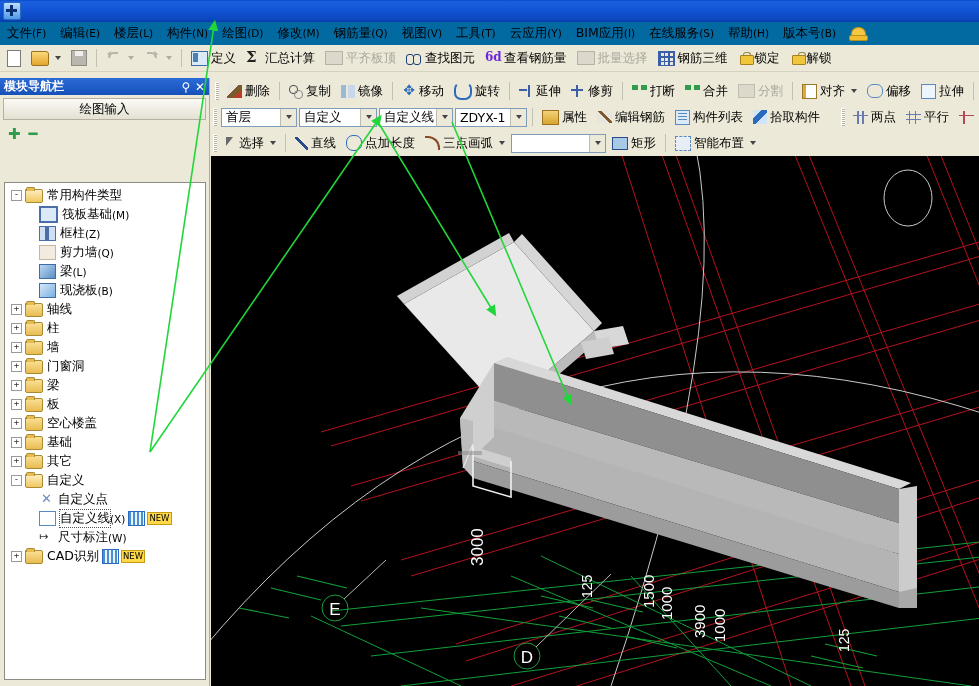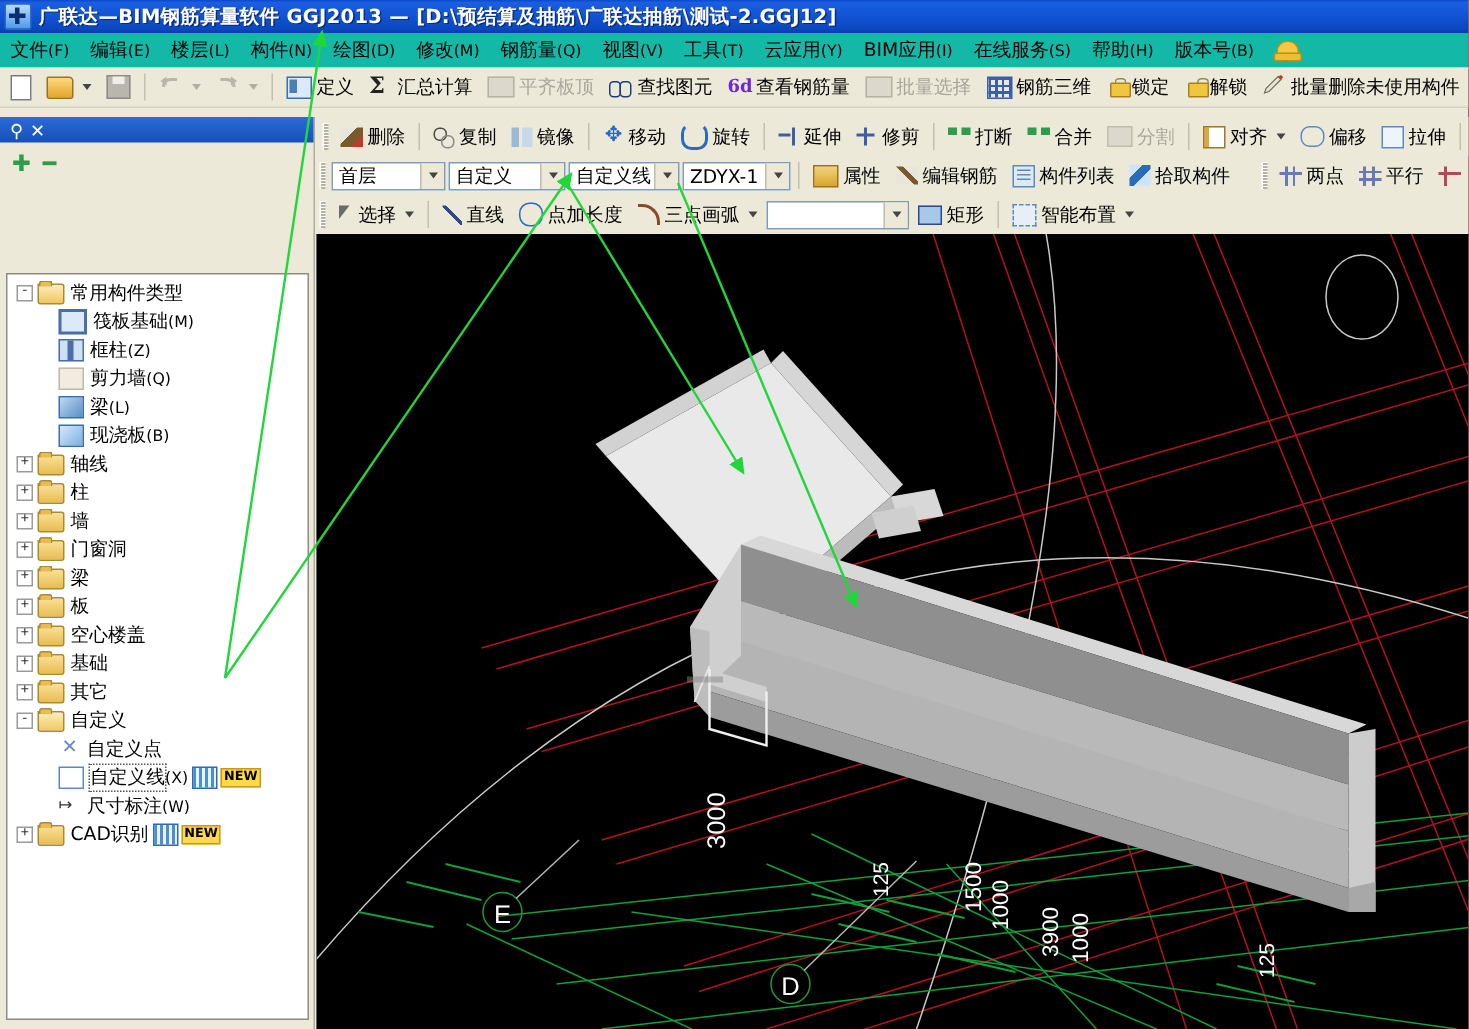--- a/index.html
+++ b/index.html
@@ -31,21 +31,21 @@
     content:"";position:absolute;left:2px;top:6px;width:11px;height:3px;background:#0a2f6e;
   }
   .titlebar .ttl{
     color:#ffffff;font-weight:bold;font-size:13px;letter-spacing:0.2px;
     text-shadow:1px 1px 0 rgba(0,0,0,.45);white-space:nowrap;
   }
 
   
   .menubar{
     position:absolute;left:0;top:22px;width:979px;height:23px;
-    background:#14b8a6;display:flex;align-items:center;
+    background:#0369a1;display:flex;align-items:center;
     border-bottom:1px solid #e3e0d2;
   }
   .menuitem{
     padding:2px 7px;color:#000;white-space:nowrap;font-size:12.5px;
     display:flex;align-items:baseline;
   }
   .menuitem .mn{font-size:12.5px;}
   .menuitem .mk{font-size:10.5px;}
   .helmet{
     width:17px;height:15px;margin-left:6px;position:relative;flex:none;
@@ -224,42 +224,41 @@
   .li-slab{background:linear-gradient(135deg,#d6e8fa,#7aafe0);border:1px solid #3a6ea5;}
   .li-pt{color:#6a8ac0;font-size:13px;line-height:12px;text-align:center;font-weight:bold;}
   .li-ln{border:1.5px solid #5a8ac0;background:#fff;}
   .li-face{background:repeating-linear-gradient(45deg,#fff 0,#fff 2px,#9ab0c8 2px,#9ab0c8 3.5px);border:1px solid #9ab0c8;}
   .li-dim{color:#333;font-size:11px;line-height:12px;}
   .li-cad{background:
       repeating-linear-gradient(to right,#4a8fd0 0,#4a8fd0 2px,#eaf3fb 2px,#eaf3fb 4px);
       border:1px solid #2b6bbd;}
   .newbadge{
     margin-left:2px;background:#ffd94a;border:1px solid #c89a12;color:#000;
-    font-size:8.5px;font-weight:bold;padding:0 1px;line-height:10px;height:11px;
+    font-size:8.5px;font-weight:normal;padding:0 1px;line-height:10px;height:11px;
     font-family:"DejaVu Sans",sans-serif;
   }
   .selbox{outline:1px dotted #555;}
 
   
   .viewport{
     position:absolute;left:211px;top:156px;width:768px;height:530px;background:#000;overflow:hidden;
   }
   .viewport svg{display:block;}
 
   
   .annot{position:absolute;left:0;top:0;width:979px;height:686px;pointer-events:none;}
 </style>
 </head>
 <body>
 
 <div id="app">
 
   <div class="titlebar">
     <div class="sysicon"></div>
-    <div class="ttl">广联达—BIM钢筋算量软件  GGJ2013  —  [D:\预结算及抽筋\广联达抽筋\测试-2.GGJ12]</div>
   </div>
 
   <div class="menubar">
     <div class="menuitem">
         <span class="mn">文件</span>
         <span class="mk">(F)</span>
       </div>
     <div class="menuitem">
         <span class="mn">编辑</span>
         <span class="mk">(E)</span>
@@ -382,28 +381,20 @@
           <i class="body"></i>
         </span>
         <span>锁定</span>
       </div>
     <div class="tbtn">
         <span class="ic ic-lock">
           <i class="sh" style="left:6px;"></i>
           <i class="body"></i>
         </span>
         <span>解锁</span>
-      </div>
-    <div class="tbtn">
-        <span class="ic">
-      <svg width="15" height="14" viewBox="0 0 15 14">
-            <path d="M1 12 L4 11 L12 3 L10 1 L2 9 Z" fill="#e8e4d6" stroke="#6a6a5a" stroke-width="0.8"></path>
-            <path d="M10 1 L12 3 L13.5 1.5 L12 0 Z" fill="#c0392b"></path>
-          </svg></span>
-        <span>批量删除未使用构件</span>
       </div>
 
   </div>
 
   <div class="tbrow tb2">
     <div class="grip"></div>
     <div class="tbtn">
         <span class="ic ic-brush"></span>
         <span>删除</span>
       </div>
@@ -557,23 +548,27 @@
     <div class="sep"></div>
     <div class="tbtn">
         <span class="ic ic-smart"></span>
         <span>智能布置</span>
         <i class="caret"></i>
       </div>
   </div>
 
   <div class="dock">
     <div class="dockhdr">
+      <span class="dt">模块导航栏</span>
       <span class="pin">⚲</span>
       <span class="cls">✕</span>
     </div>
+    <div class="bigbtn">
+        <span>绘图输入</span>
+      </div>
     <div class="plusminus">
       <span class="pmicon g">✚</span>
       <span class="pmicon gm">━</span>
     </div>
 
     <div class="tree">
 
       <div class="tr" style="padding-left:4px">
         <span class="exp">-</span>
         <span class="folder open"></span>

